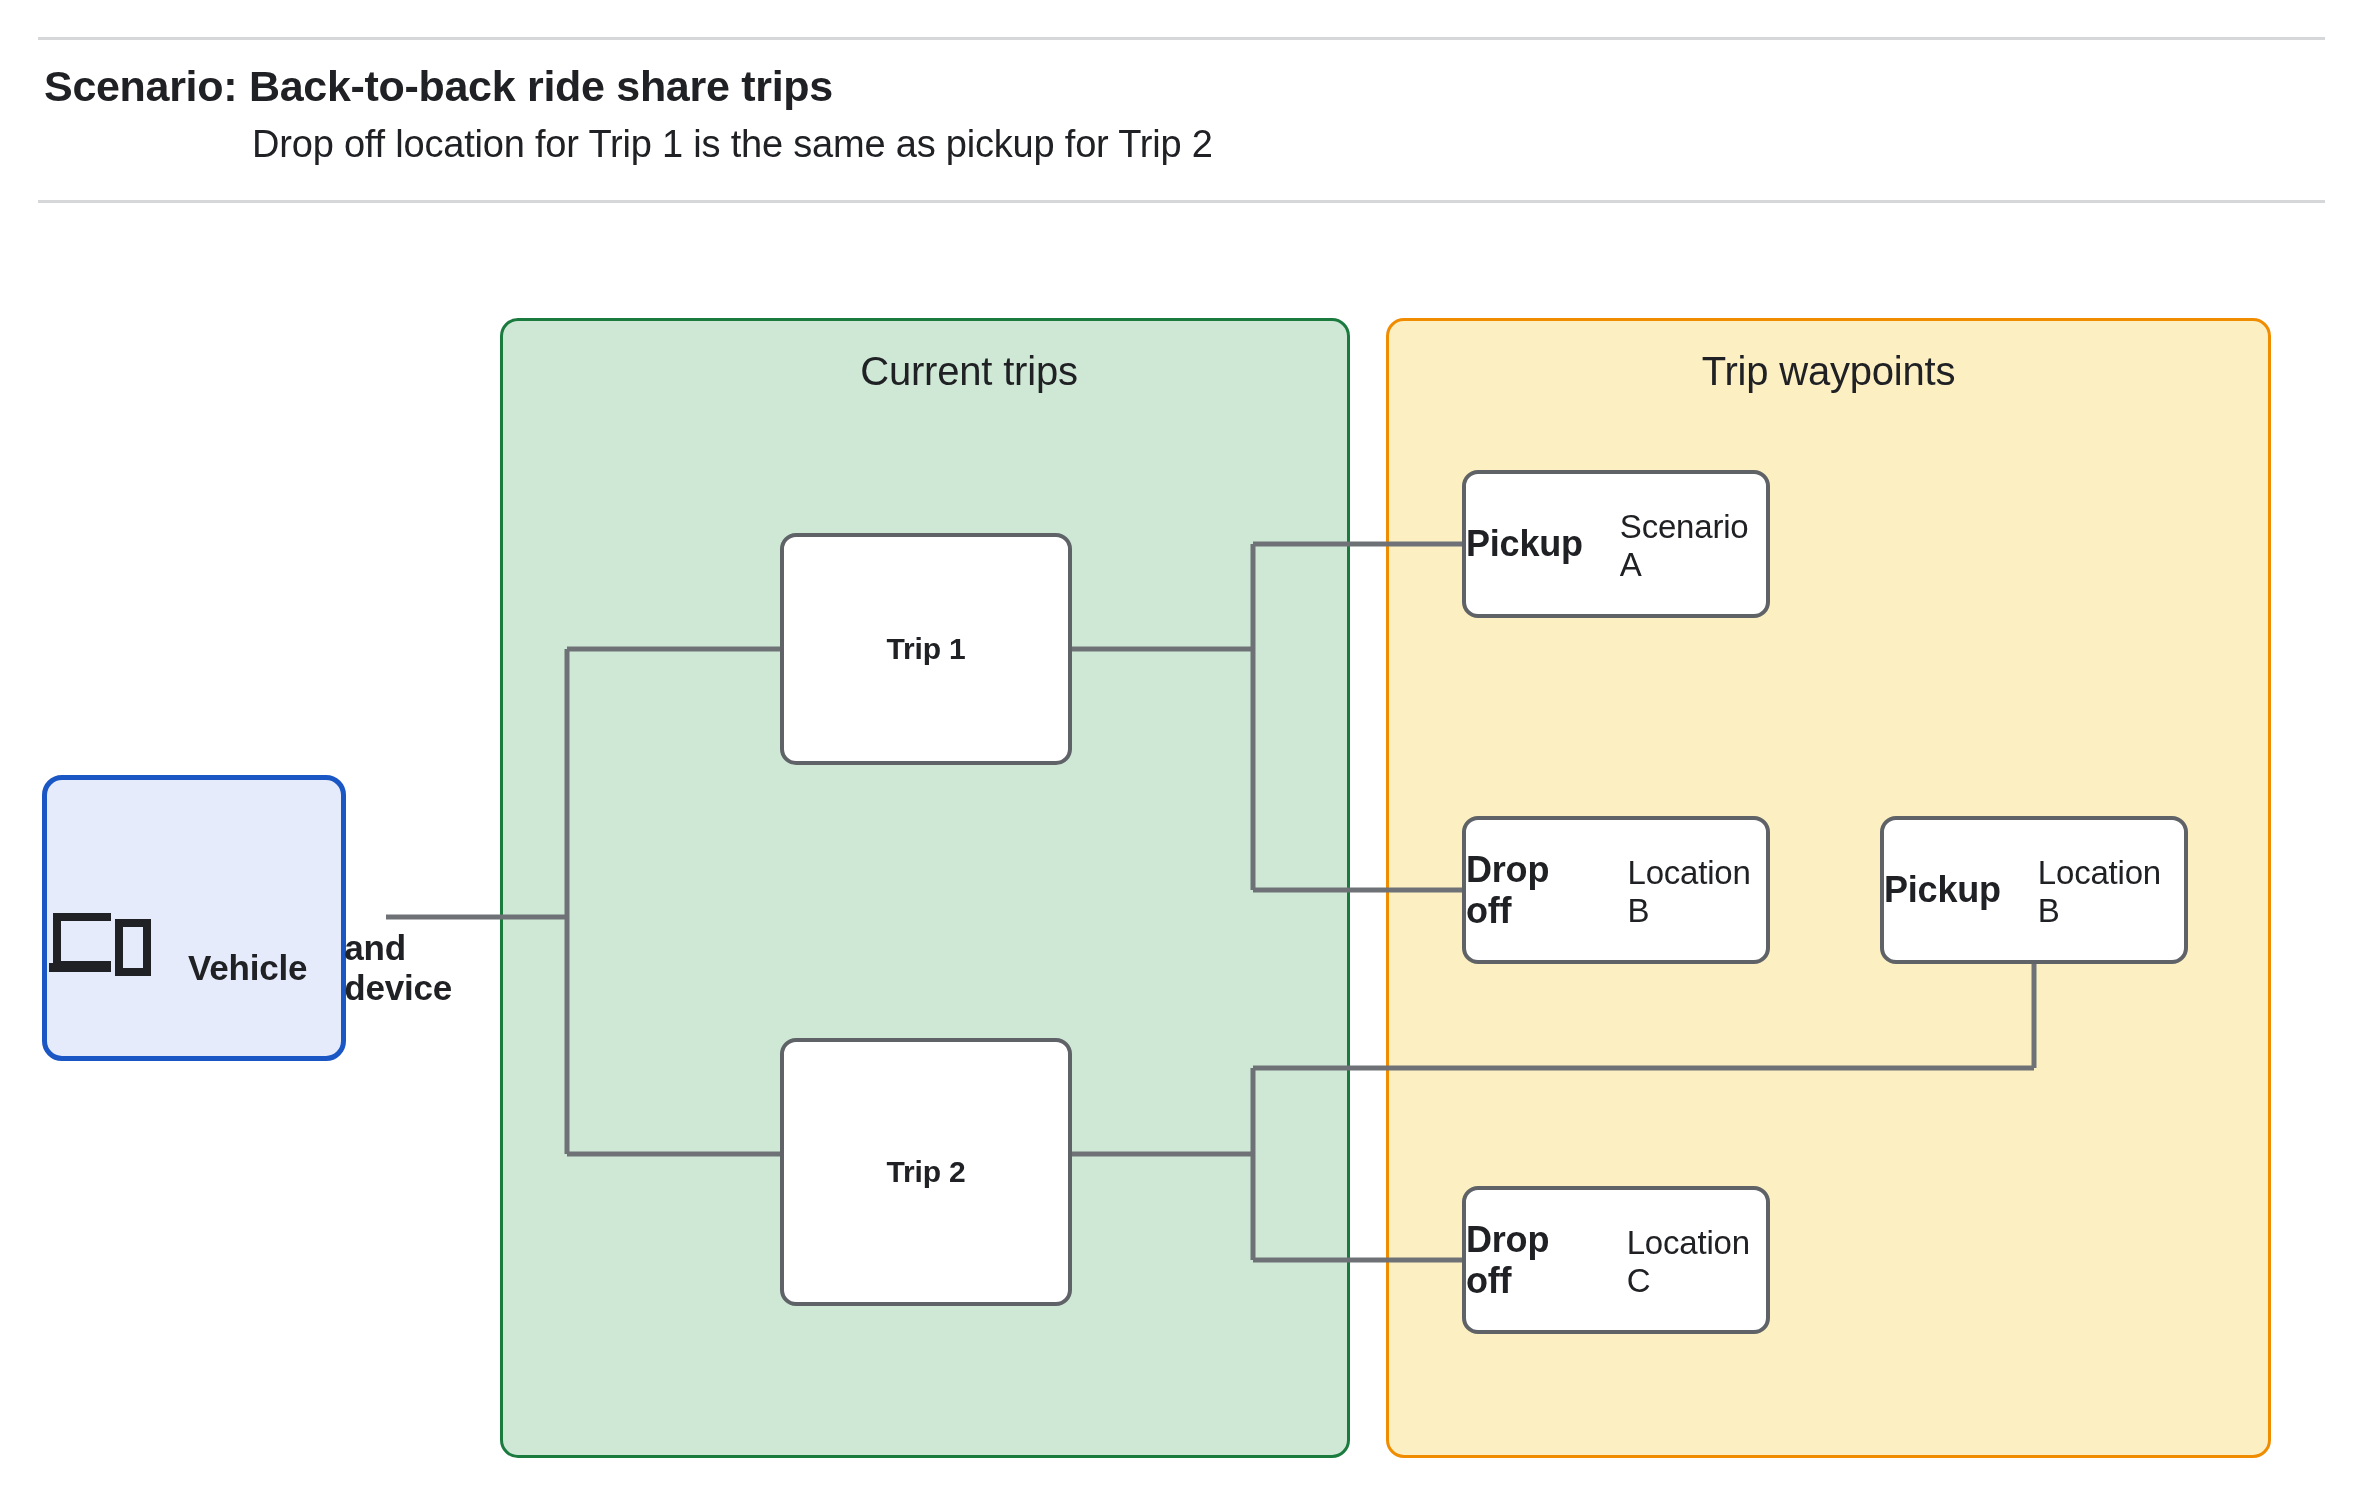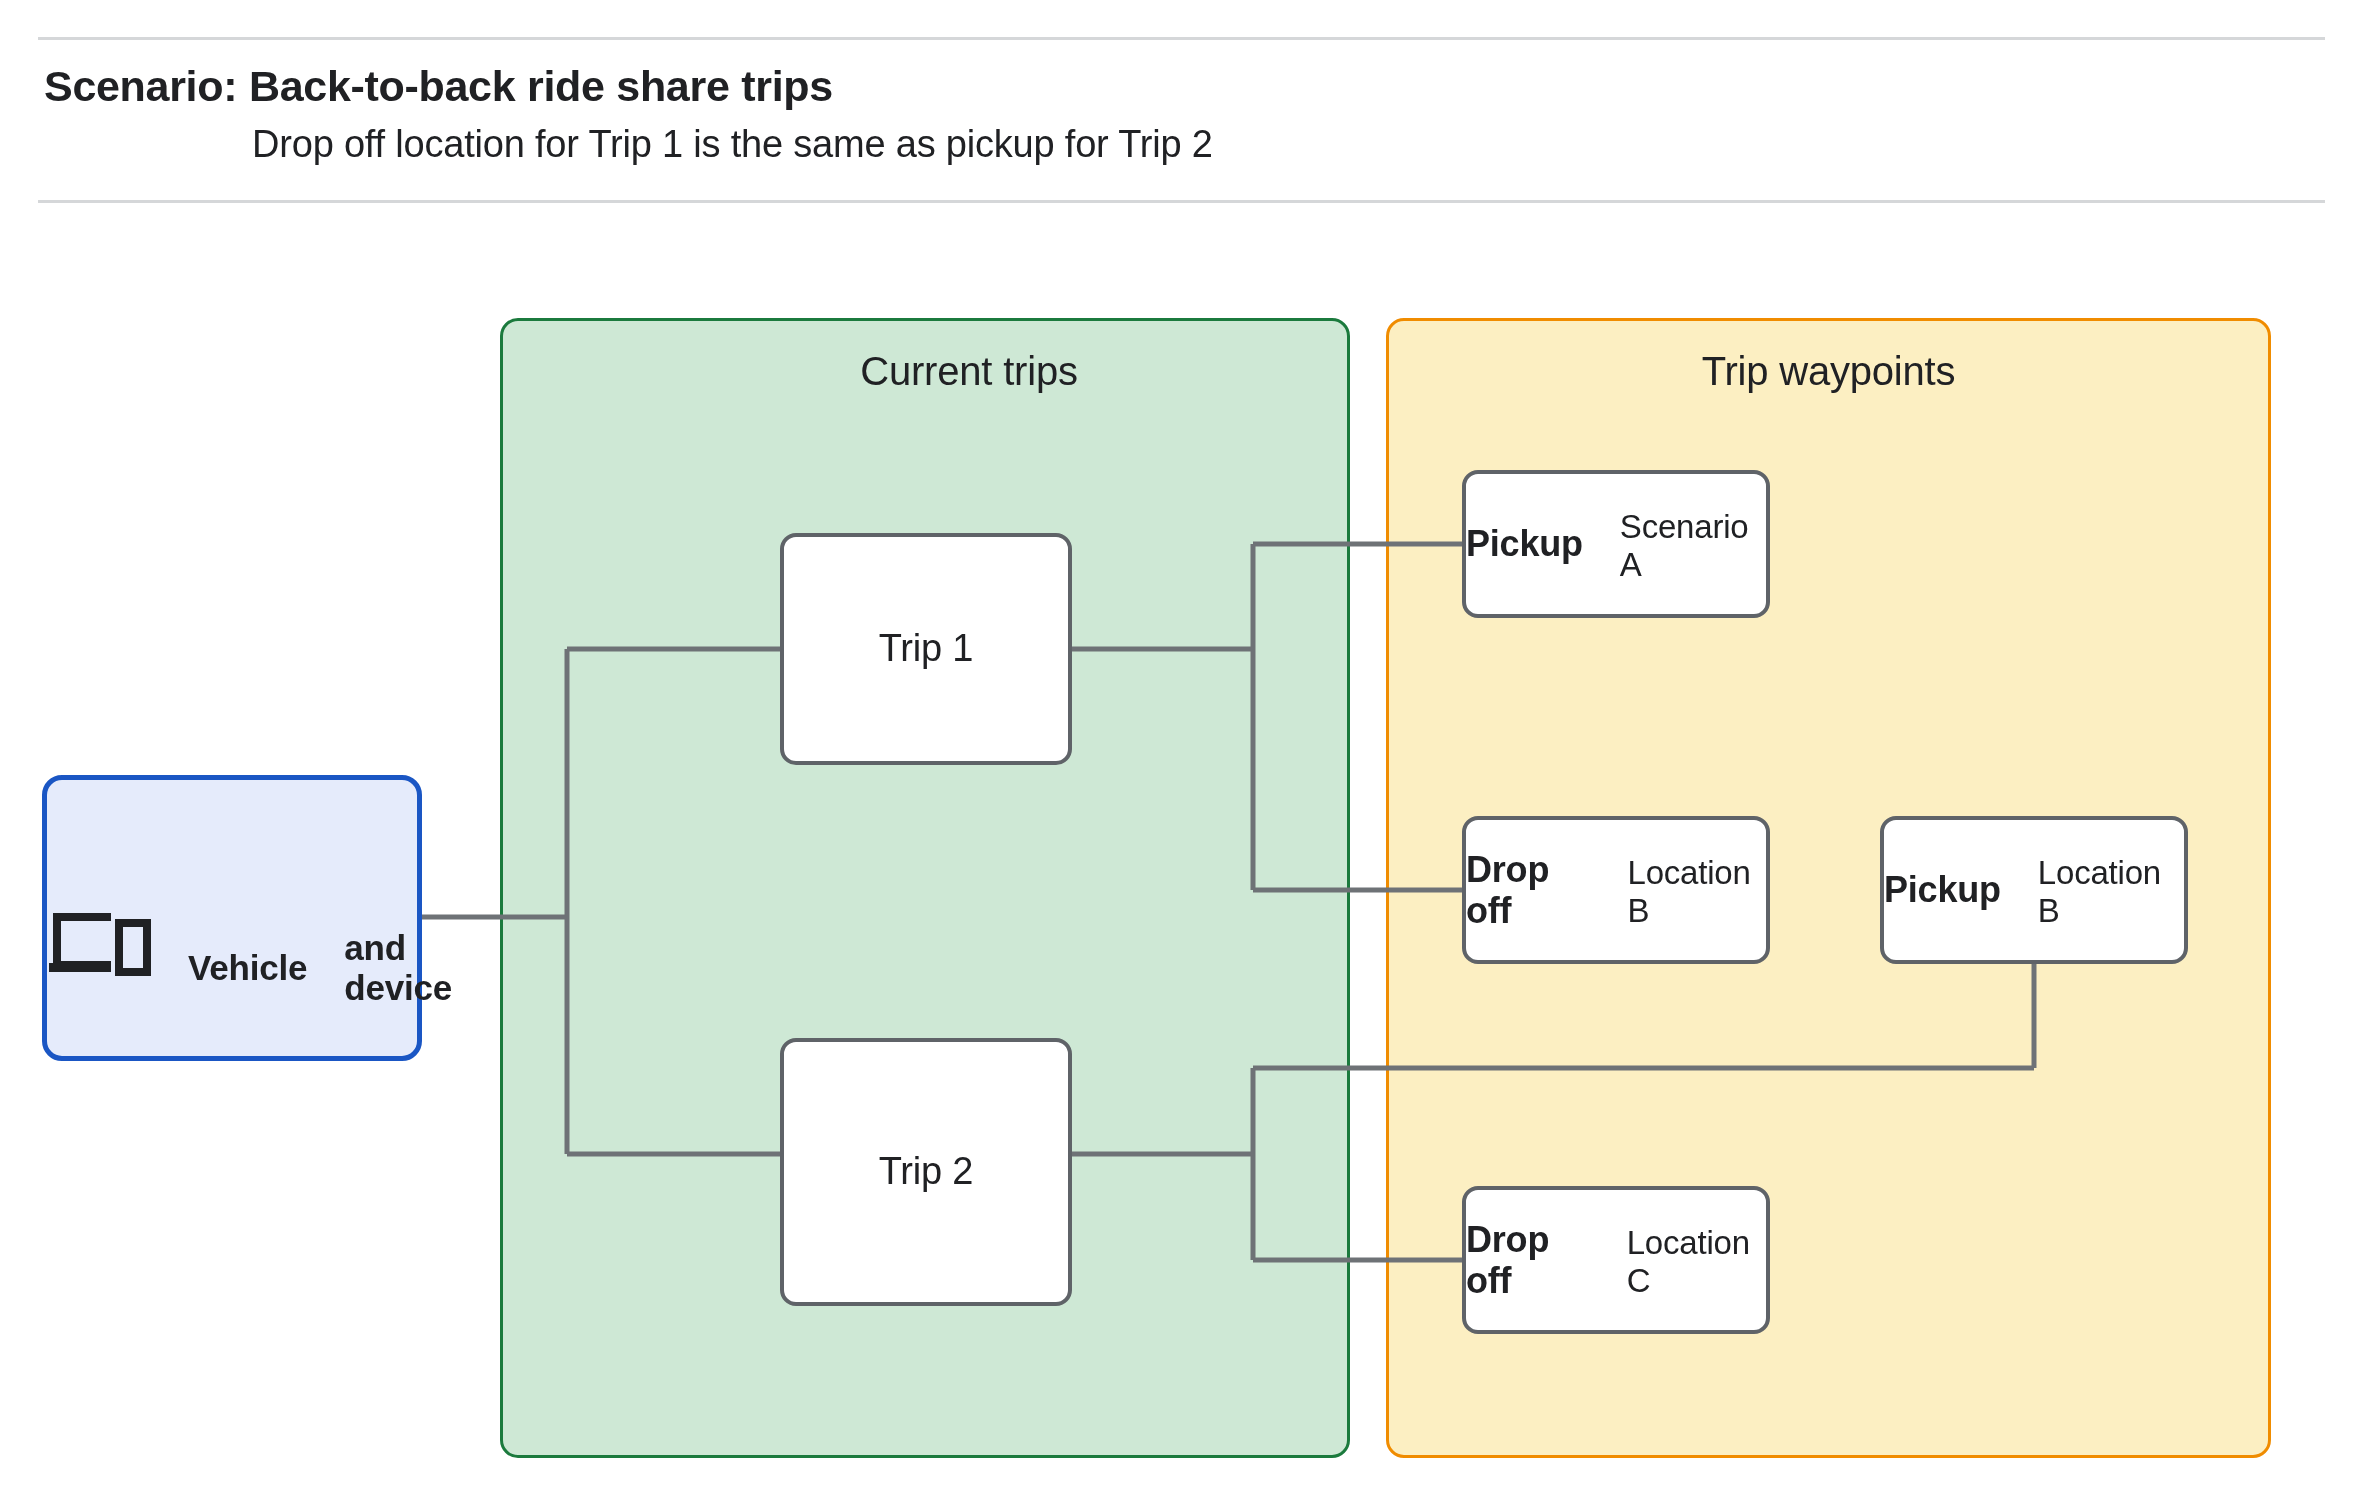--- a/index.html
+++ b/index.html
@@ -113,42 +113,42 @@
     font-size: 33px;
     font-weight: 400;
     letter-spacing: -0.2px;
     line-height: 1.15;
     margin-top: 4px;
   }
 
   #node-vehicle {
     left: 42px;
     top: 775px;
-    width: 380px;
+    width: 304px;
     height: 286px;
     background: #e5ebfb;
     border: 5px solid #1a56c4;
     border-radius: 20px;
     justify-content: flex-start;
     padding-top: 52px;
   }
   #node-vehicle .icon-wrap {
     width: 104px;
     height: 78px;
     display: block;
   }
   #node-vehicle .title {
     margin-top: 48px;
     font-size: 35px;
     font-weight: 700;
   }
 
   #node-trip-1 { left: 780px; top: 533px;  width: 292px; height: 232px; }
   #node-trip-2 { left: 780px; top: 1038px; width: 292px; height: 268px; }
-  #node-trip-1 .title, #node-trip-2 .title { font-size: 38px; font-weight: 400; }
+  #node-trip-1 .title, #node-trip-2 .title { font-size: 30px; font-weight: 700; }
 
   #node-pickup-a   { left: 1462px; top: 470px;  width: 308px; height: 148px; }
   #node-dropoff-b  { left: 1462px; top: 816px;  width: 308px; height: 148px; }
   #node-pickup-b   { left: 1880px; top: 816px;  width: 308px; height: 148px; }
   #node-dropoff-c  { left: 1462px; top: 1186px; width: 308px; height: 148px; }
 
   
   #connectors {
     position: absolute;
     left: 0; top: 0;

